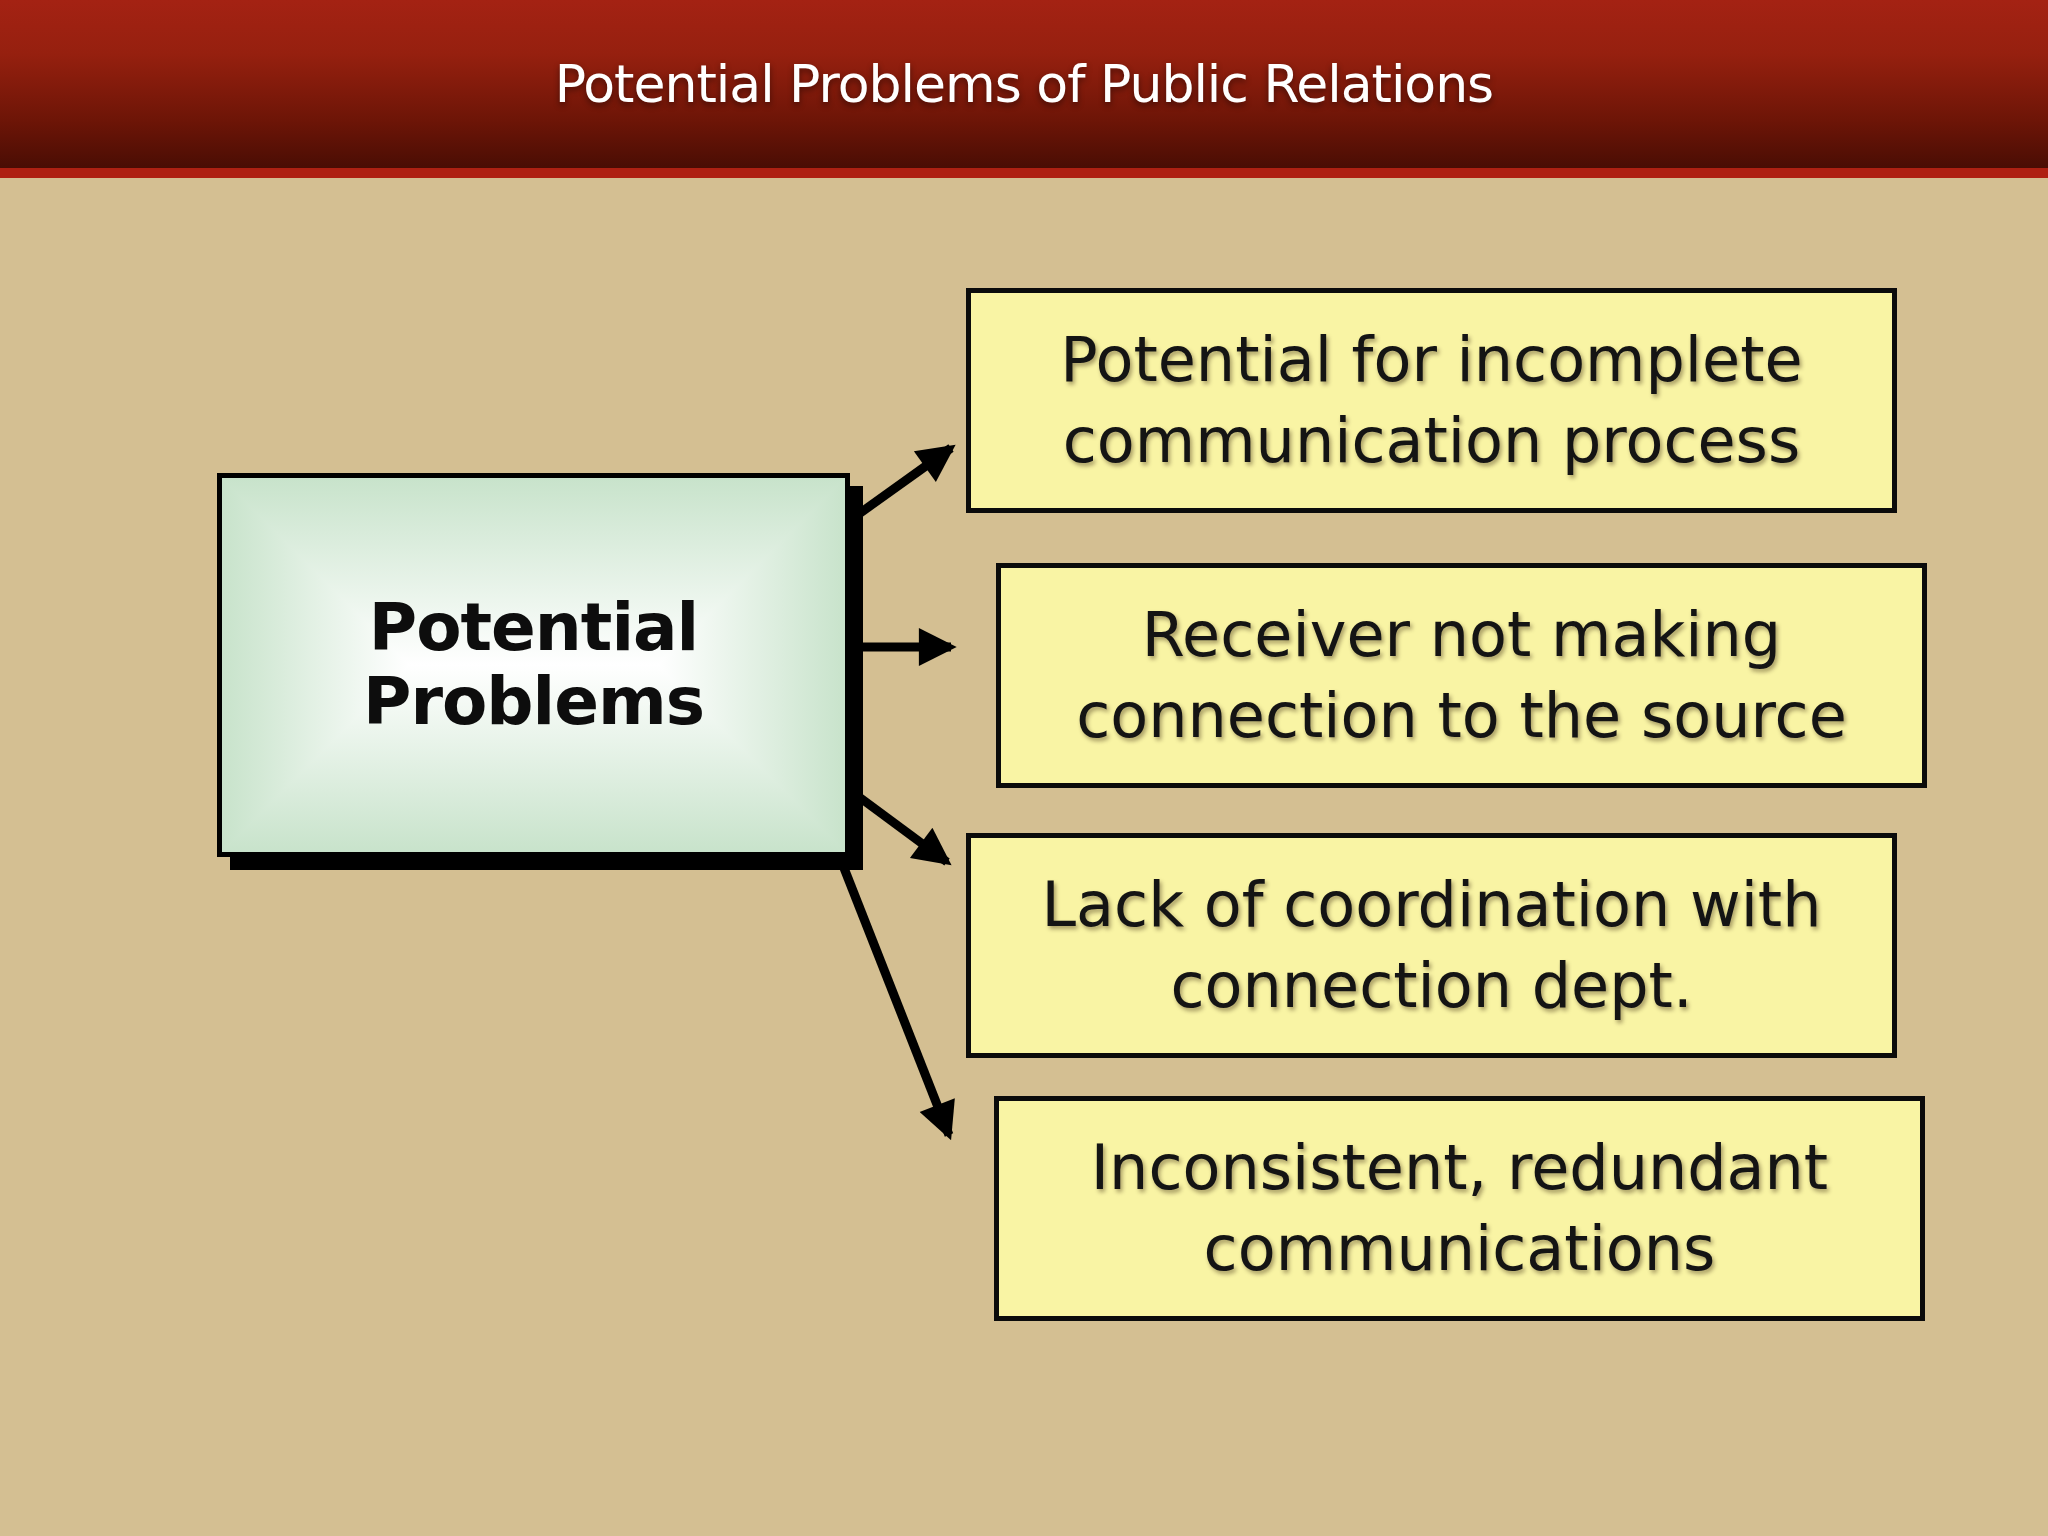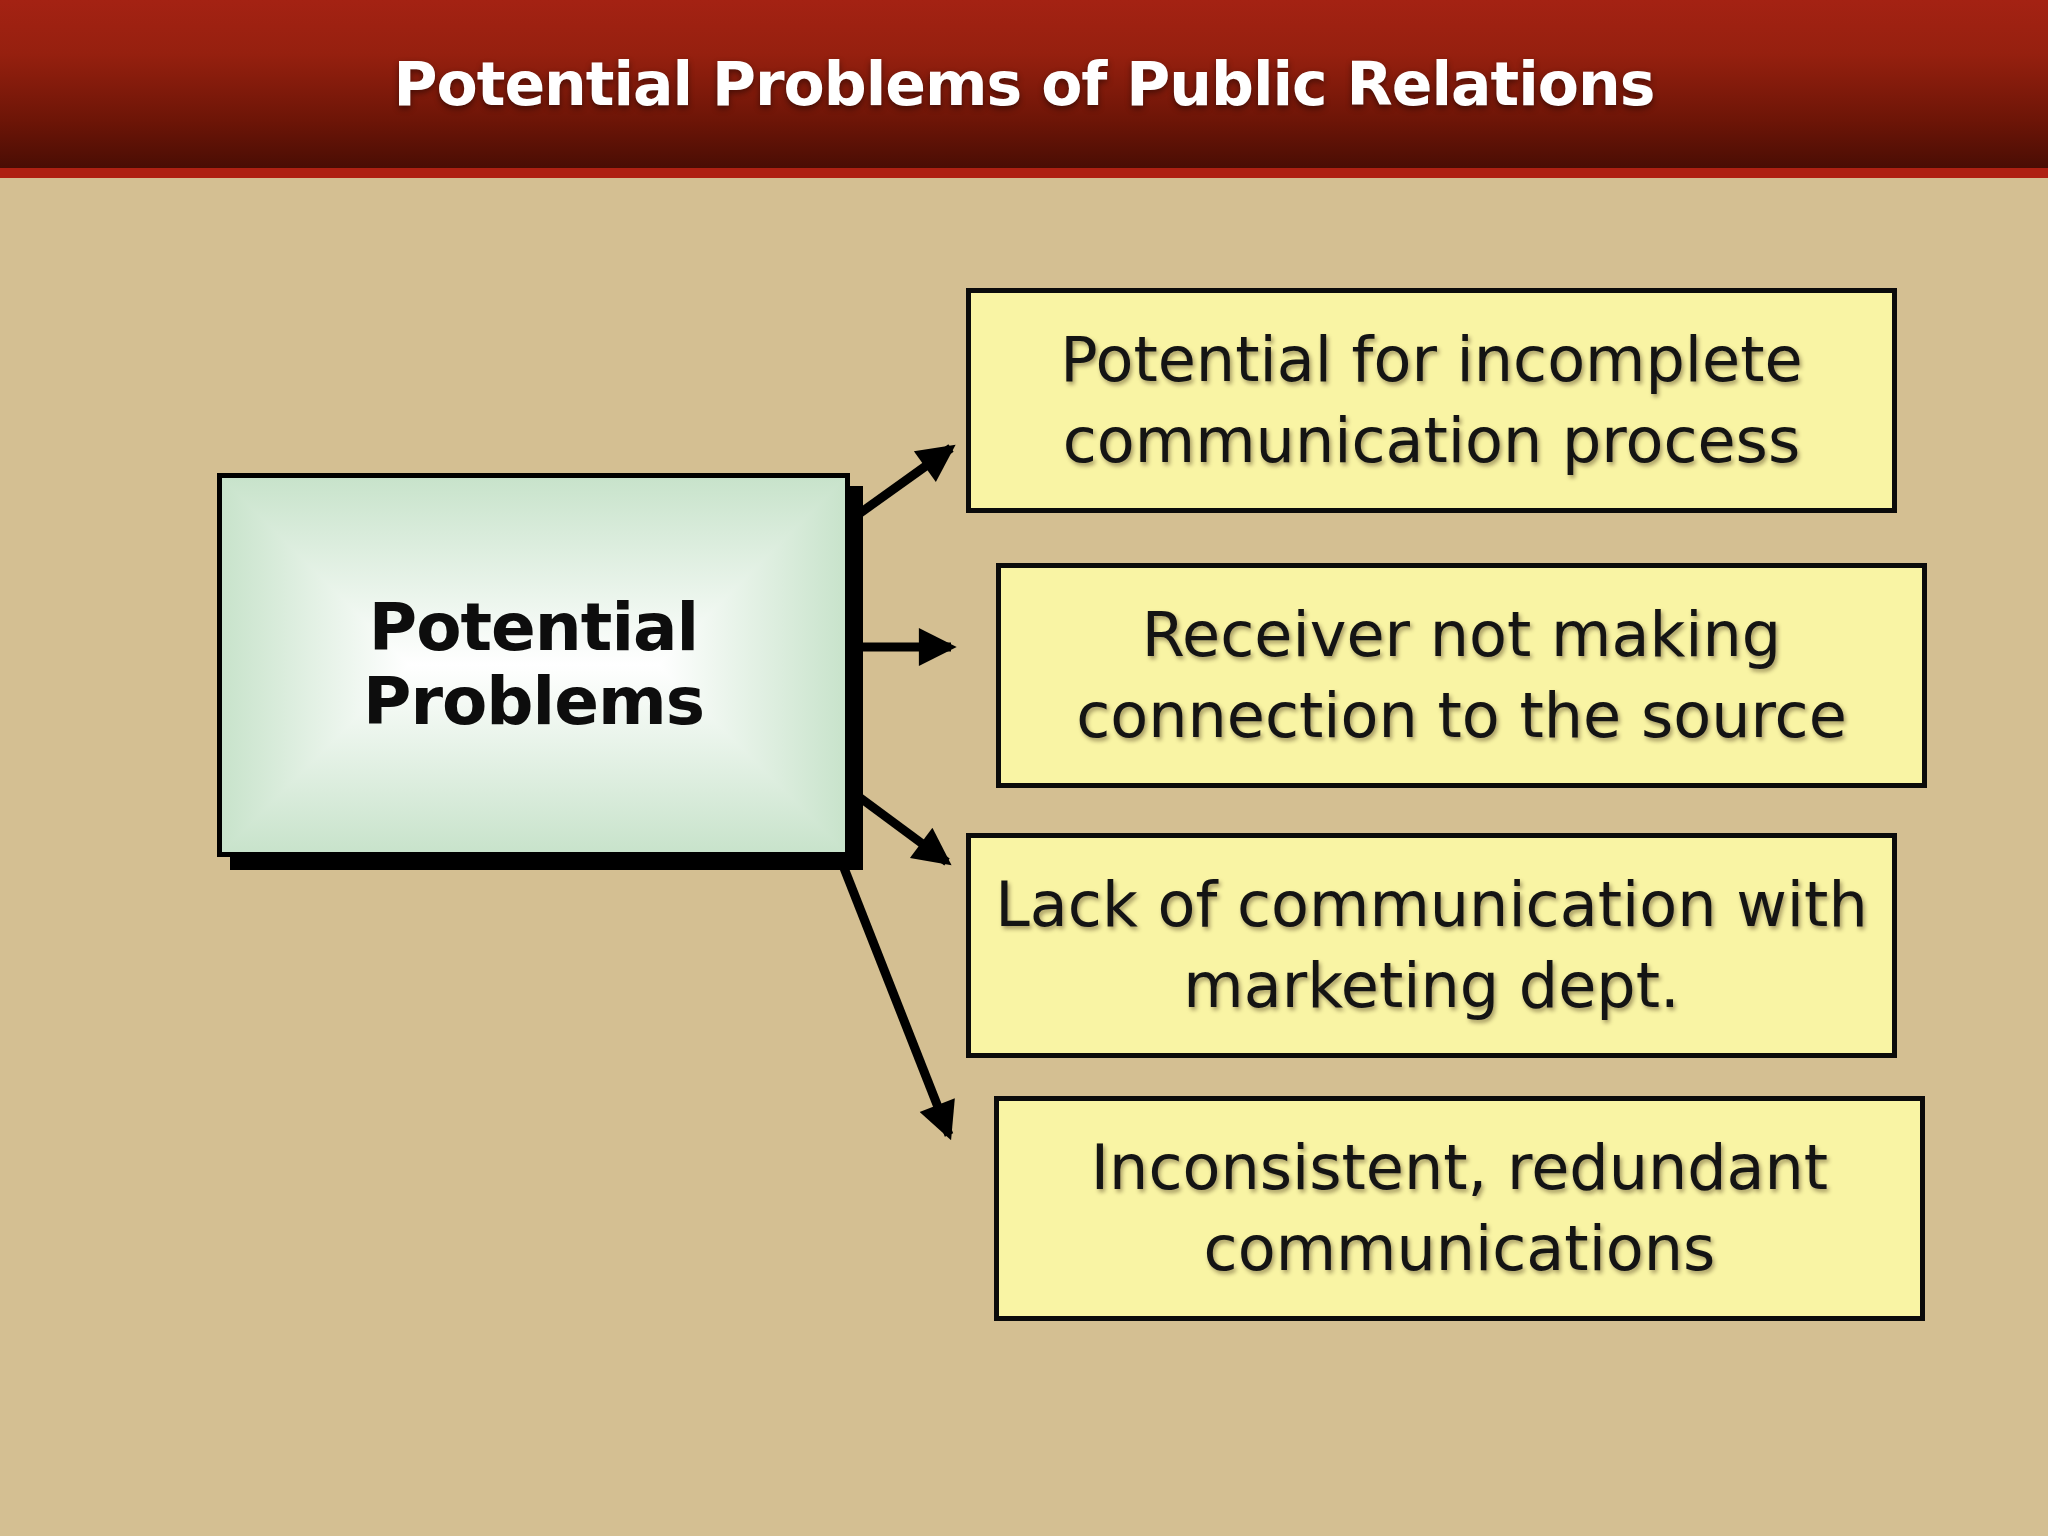--- a/index.html
+++ b/index.html
@@ -14,24 +14,23 @@
     background:linear-gradient(to bottom,
       var(--header-gradient-top,#a42213) 0%,
       #96200f 32%,
       #6d1507 72%,
       var(--header-gradient-bottom,#4a0d04) 100%);
     border-bottom:10px solid var(--header-stripe,#ae2012);
     display:flex;align-items:center;justify-content:center;
   }
   .slide-title{
     color:var(--title-text,#ffffff);
-    font-size:60px;letter-spacing:-1px;
+    font-size:52px;letter-spacing:-1px;
     text-shadow:0 3px 6px rgba(0,0,0,0.45);
     white-space:nowrap;
-    font-weight:bold;
   }
   
   .center-box{
     position:absolute;left:217px;top:473px;width:633px;height:384px;
     box-sizing:border-box;border:5px solid #000;
     box-shadow:13px 13px 0 #000;
     
     background:
       linear-gradient(to right,
         var(--center-box-edge,#c8e3cb) 0px,
@@ -80,21 +79,21 @@
 
 <div class="pbox pbox1">
   <div class="pbox-text">Potential for incomplete communication process</div>
 </div>
 
 <div class="pbox pbox2">
   <div class="pbox-text">Receiver not making connection to the source</div>
 </div>
 
 <div class="pbox pbox3">
-  <div class="pbox-text">Lack of communication with marketing dept.</div>
+  <div class="pbox-text">Lack of coordination with connection dept.</div>
 </div>
 
 <div class="pbox pbox4">
   <div class="pbox-text">Inconsistent, redundant communications</div>
 </div>
 
 <svg class="arrows" viewBox="0 0 2048 1536" xmlns="http://www.w3.org/2000/svg">
   <defs>
     <marker id="ah" viewBox="0 0 10 10" refX="8.5" refY="5" markerWidth="4.6" markerHeight="4.2" orient="auto-start-reverse">
       <path d="M0 0 L10 5 L0 10 z" fill="#000"></path>

